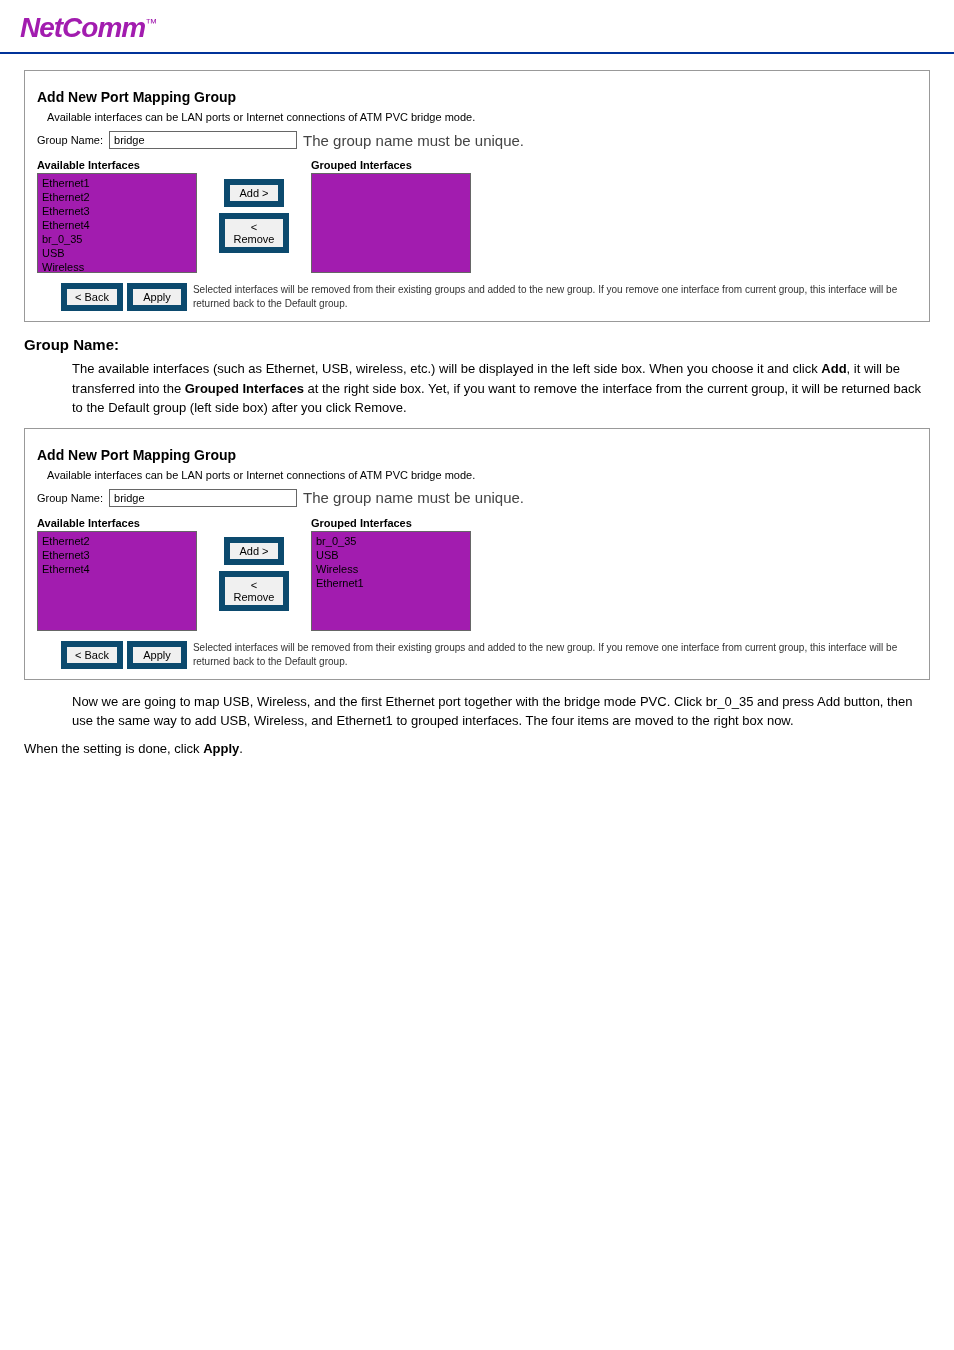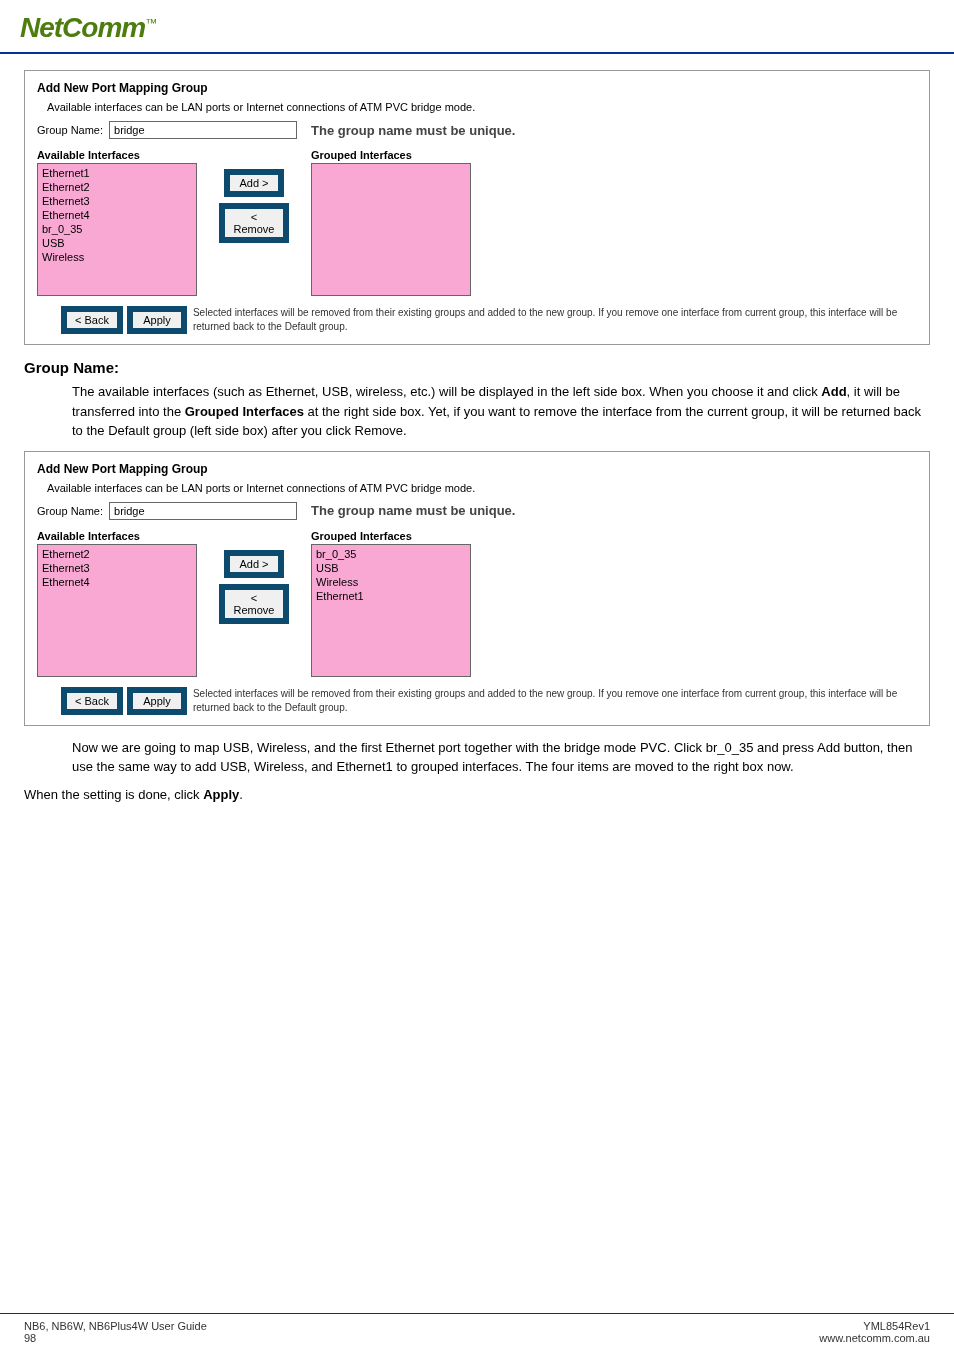--- a/index.html
+++ b/index.html
@@ -20,21 +20,21 @@
     
     .header {
       padding: 12px 20px 8px 20px;
       border-bottom: 2px solid #003399;
     }
     .logo-text {
       font-family: Arial Black, Arial, sans-serif;
       font-size: 28px;
       font-weight: 900;
       font-style: italic;
-      color: #4d7c0f;
+      color: #a21caf;
       letter-spacing: -1px;
     }
     .logo-tm {
       font-size: 12px;
       vertical-align: super;
       font-style: normal;
       font-weight: normal;
     }
     
     .content {
@@ -43,23 +43,24 @@
     }
     
     .panel {
       border: 1px solid #999;
       padding: 10px 12px;
       margin-bottom: 12px;
       background: #fff;
       font-size: 11px;
     }
     .panel-title {
-      font-size: 12px;
+      font-size: 14px;
       font-weight: bold;
       margin-bottom: 6px;
+      margin-top: 8px;
     }
     .panel-subtitle {
       font-size: 11px;
       margin-bottom: 8px;
       margin-left: 10px;
     }
     .group-name-row {
       display: flex;
       align-items: center;
       margin-bottom: 10px;
@@ -69,46 +70,44 @@
       font-size: 11px;
       white-space: nowrap;
     }
     .group-name-input {
       border: 1px solid #666;
       padding: 2px 4px;
       font-size: 11px;
       width: 188px;
     }
     .group-name-hint {
-      font-size: 13px;
+      font-size: 15px;
       color: #444;
-      margin-left: 8px;
-      font-weight: bold;
     }
     .interfaces-row {
       display: flex;
       gap: 22px;
       align-items: flex-start;
     }
     .interface-section {
       display: flex;
       flex-direction: column;
     }
     .interface-label {
       font-size: 11px;
       font-weight: bold;
       margin-bottom: 2px;
     }
     .interface-listbox {
       border: 1px solid #666;
       width: 160px;
-      height: 133px;
+      height: 100px;
       font-size: 11px;
       overflow-y: auto;
-      background: #f9a8d4;
+      background: #a21caf;
       padding: 2px;
     }
     .interface-listbox-item {
       padding: 1px 2px;
       cursor: default;
     }
     .buttons-col {
       display: flex;
       flex-direction: column;
       justify-content: center;
@@ -278,24 +277,14 @@
     <div class="section-body" style="margin-left:48px;">
       <p>Now we are going to map USB, Wireless, and the first Ethernet port together with the bridge mode PVC. Click br_0_35 and press Add button, then use the same way to add USB, Wireless, and Ethernet1 to grouped interfaces. The four items are moved to the right box now.</p>
     </div>
 
     <div class="closing-text">
       When the setting is done, click <span class="apply-bold">Apply</span>.
     </div>
 
   </div>
 
-  <div class="page-footer">
-    <div>
-      <div style="white-space:pre-line;">NB6, NB6W, NB6Plus4W User Guide
-98</div>
-    </div>
-    <div style="text-align:right;">
-      <div style="white-space:pre-line;">YML854Rev1
-www.netcomm.com.au</div>
-    </div>
-  </div>
 
 </div>
 
 </body></html>

